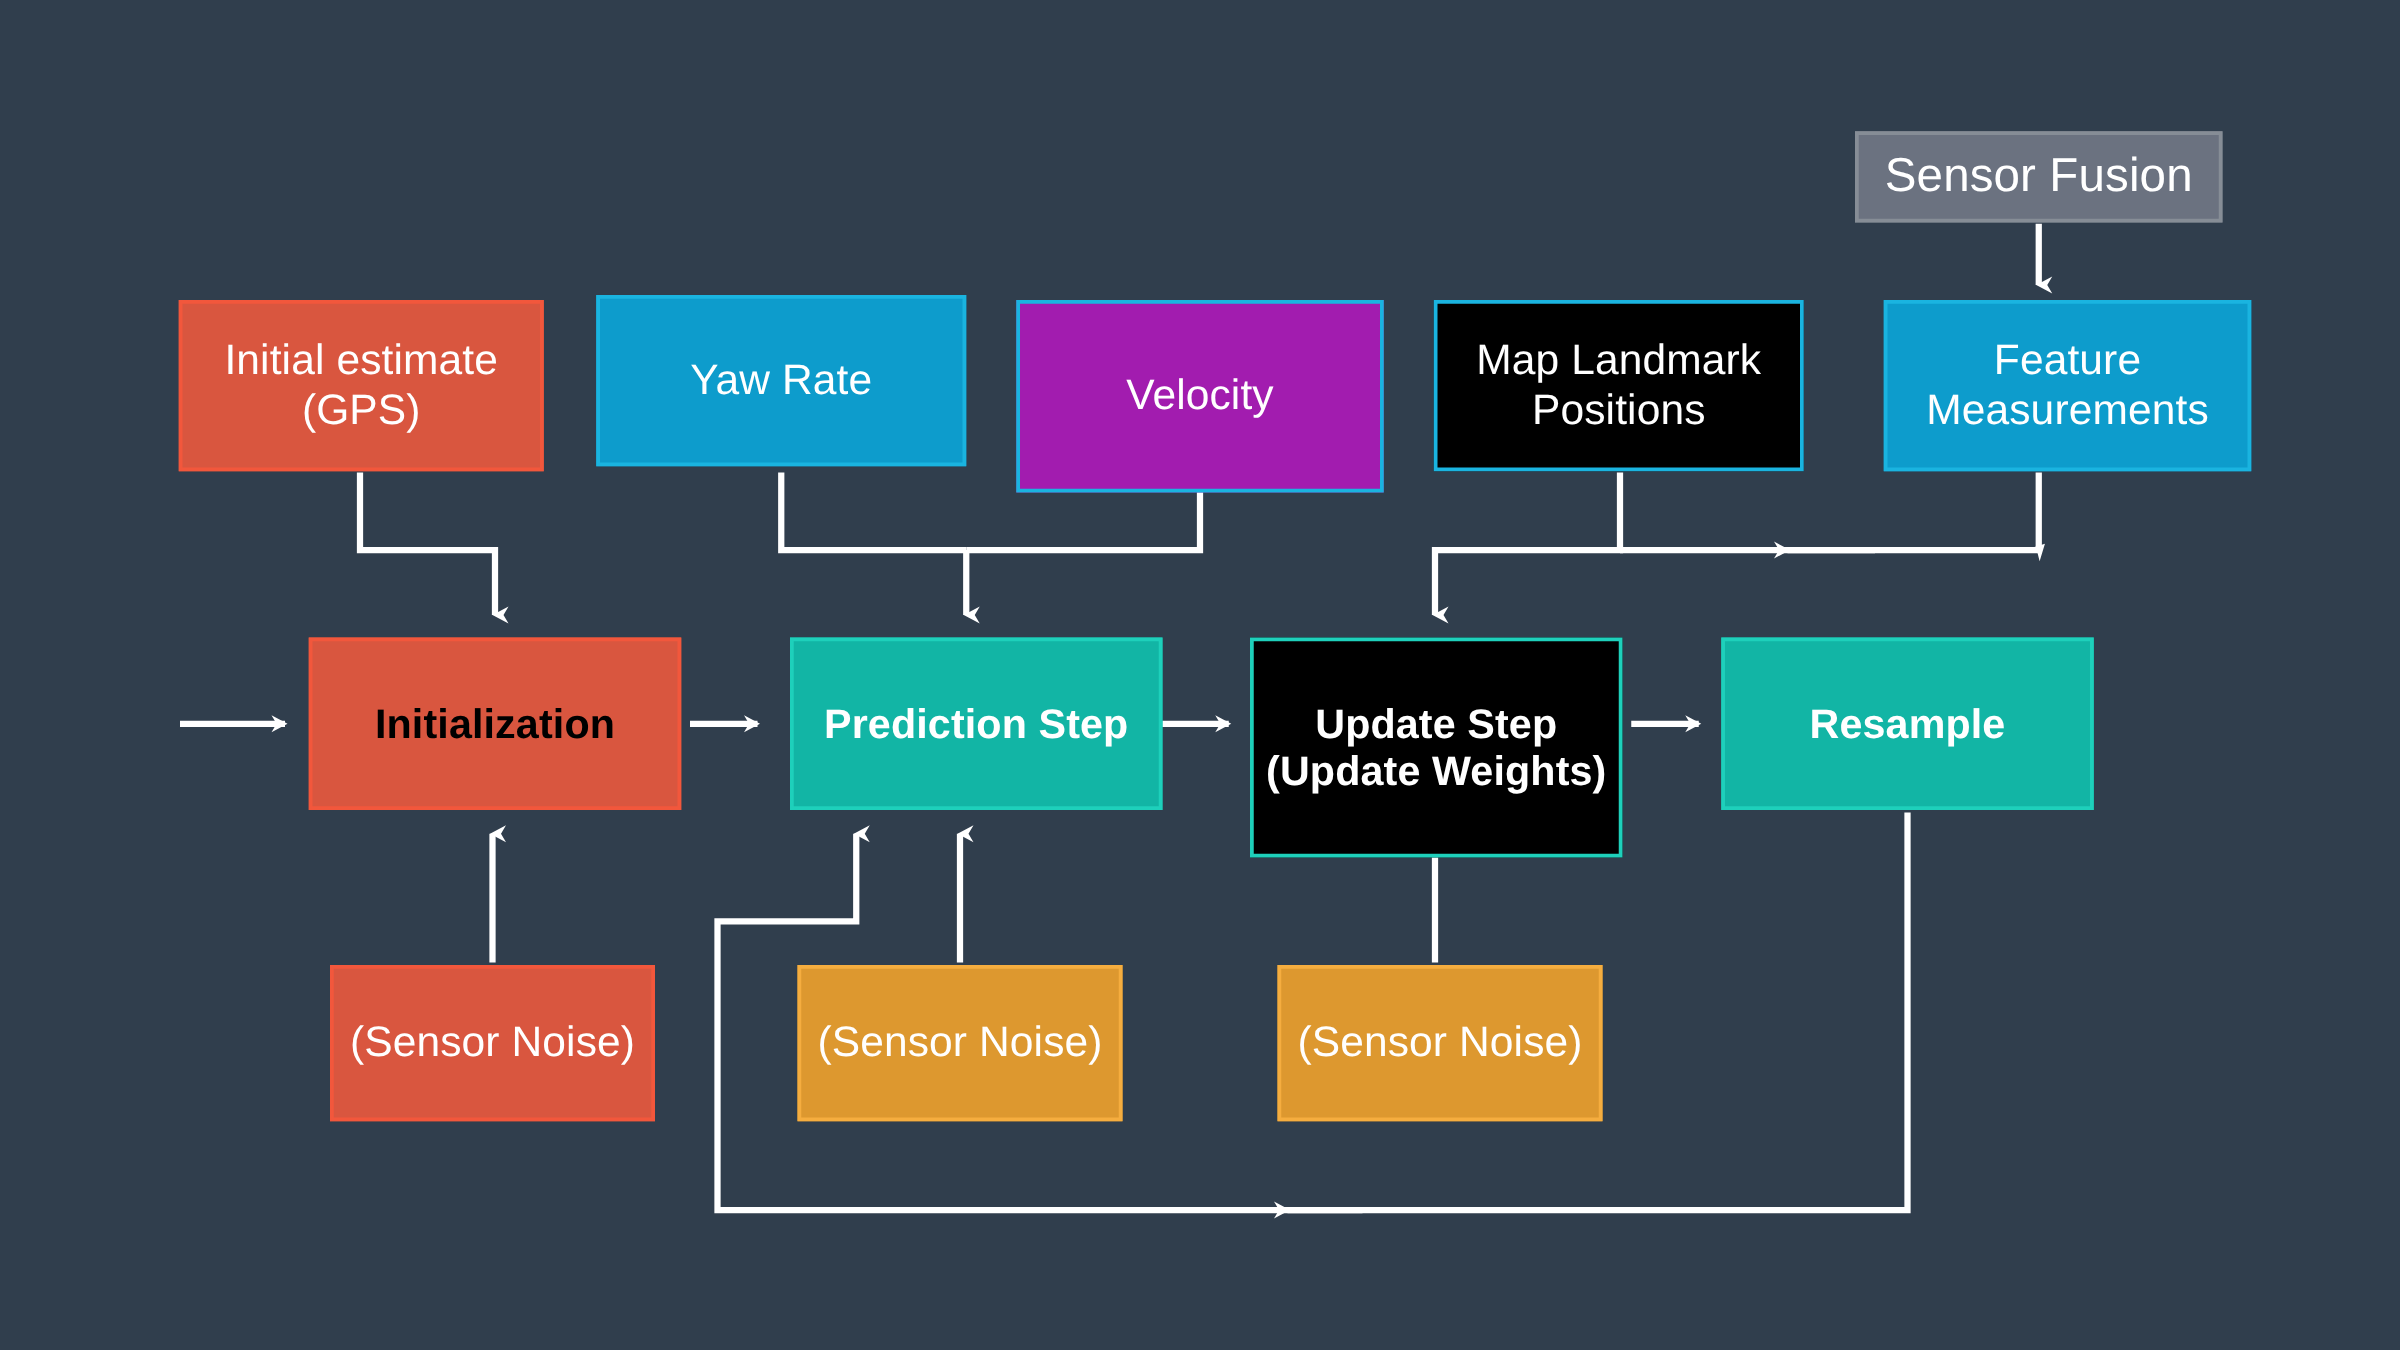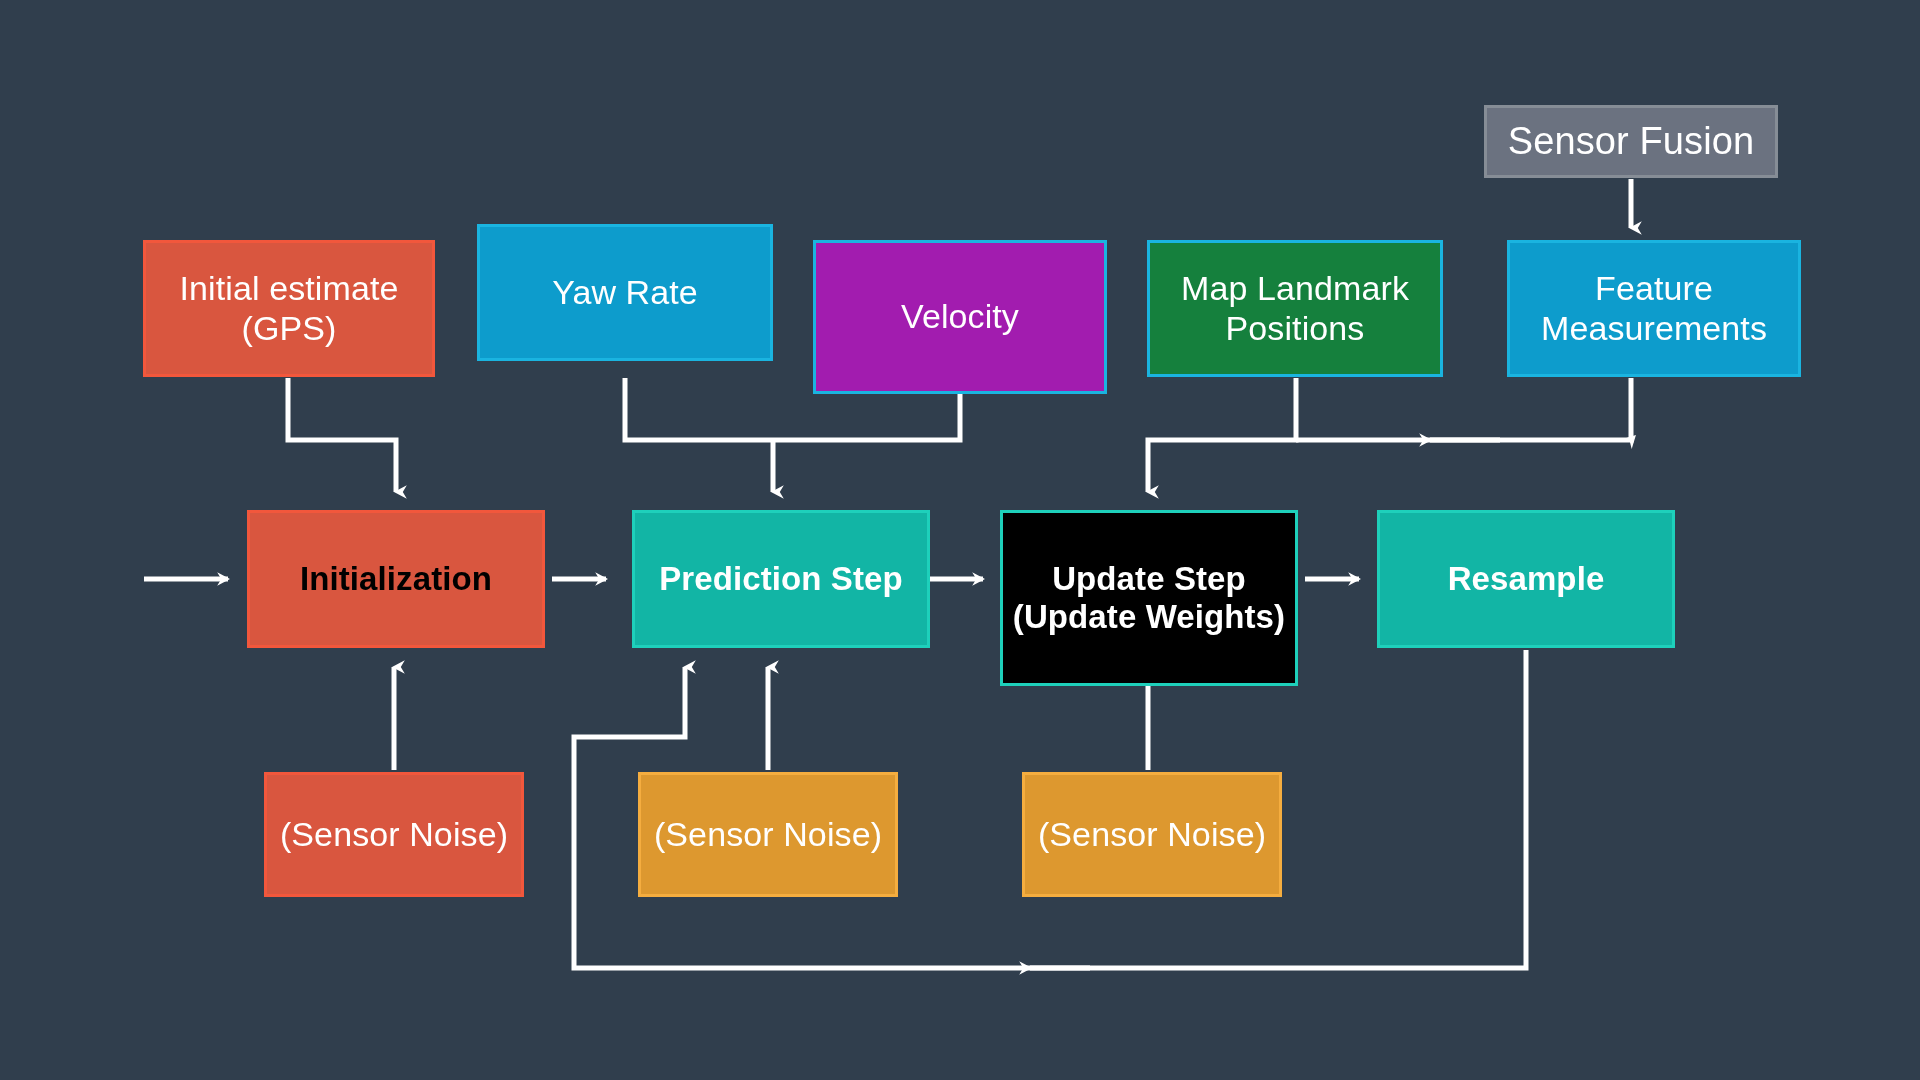--- a/index.html
+++ b/index.html
@@ -127,23 +127,23 @@
       <path d="M 1526 650 L 1526 968 L 1010 968 L 574 968 L 574 737 L 685 737 L 685 667" marker-end="url(#ah-up)"></path>
       <path d="M 1090 968 L 1030 968" marker-end="url(#ah-left)"></path>
 
     </g>
   </svg>
 
   <div id="node-layer">
       <div class="node v-gray t-gray" style="left: 1484px; top: 105px; width: 294px; height: 73px; background-color: rgb(107, 114, 128); border-color: rgb(134, 141, 150); color: rgb(255, 255, 255);">Sensor Fusion</div>
       <div class="node v-red t-regular" style="left: 143px; top: 240px; width: 292px; height: 137px; background-color: rgb(217, 86, 63); border-color: rgb(242, 87, 60); color: rgb(255, 255, 255);">Initial estimate
 (GPS)</div>
-      <div class="node v-blue t-regular" style="left: 477px; top: 224px; width: 296px; height: 137px; background-color: rgb(13, 156, 204); border-color: rgb(26, 180, 224); color: rgb(255, 255, 255);">Yaw Rate</div>
+      <div class="node v-blue t-regular" style="left: 477px; top: 236px; width: 296px; height: 137px; background-color: rgb(13, 156, 204); border-color: rgb(26, 180, 224); color: rgb(255, 255, 255);">Yaw Rate</div>
       <div class="node v-blue t-regular" style="left: 813px; top: 240px; width: 294px; height: 154px; background-color: #a21caf; border-color: rgb(26, 180, 224); color: rgb(255, 255, 255);">Velocity</div>
-      <div class="node v-blue t-regular" style="left: 1147px; top: 240px; width: 296px; height: 137px; background-color: #15803d; border-color: rgb(26, 180, 224); color: rgb(255, 255, 255);">Map Landmark
+      <div class="node v-blue t-regular" style="left: 1147px; top: 240px; width: 296px; height: 137px; background-color: #000000; border-color: rgb(26, 180, 224); color: rgb(255, 255, 255);">Map Landmark
 Positions</div>
       <div class="node v-blue t-regular" style="left: 1484px; top: 240px; width: 294px; height: 137px; background-color: rgb(13, 156, 204); border-color: rgb(26, 180, 224); color: rgb(255, 255, 255); margin-left: 23px;">Feature
 Measurements</div>
       <div class="node v-red t-bold" style="left: 247px; top: 510px; width: 298px; height: 138px; background-color: rgb(217, 86, 63); border-color: rgb(242, 87, 60); color: #000000;">Initialization</div>
       <div class="node v-teal t-bold" style="left: 632px; top: 510px; width: 298px; height: 138px; background-color: rgb(18, 181, 165); border-color: rgb(30, 208, 187); color: rgb(255, 255, 255);">Prediction Step</div>
       <div class="node v-teal t-bold" style="left: 1000px; top: 510px; width: 298px; height: 176px; background-color: #000000; border-color: rgb(30, 208, 187); color: rgb(255, 255, 255);">Update Step
 (Update Weights)</div>
       <div class="node v-teal t-bold" style="left: 1377px; top: 510px; width: 298px; height: 138px; background-color: rgb(18, 181, 165); border-color: rgb(30, 208, 187); color: rgb(255, 255, 255);">Resample</div>
       <div class="node v-red t-regular" style="left: 264px; top: 772px; width: 260px; height: 125px; background-color: rgb(217, 86, 63); border-color: rgb(242, 87, 60); color: rgb(255, 255, 255);">(Sensor Noise)</div>
       <div class="node v-amber t-regular" style="left: 638px; top: 772px; width: 260px; height: 125px; background-color: rgb(221, 152, 47); border-color: rgb(245, 173, 63); color: rgb(255, 255, 255);">(Sensor Noise)</div>

